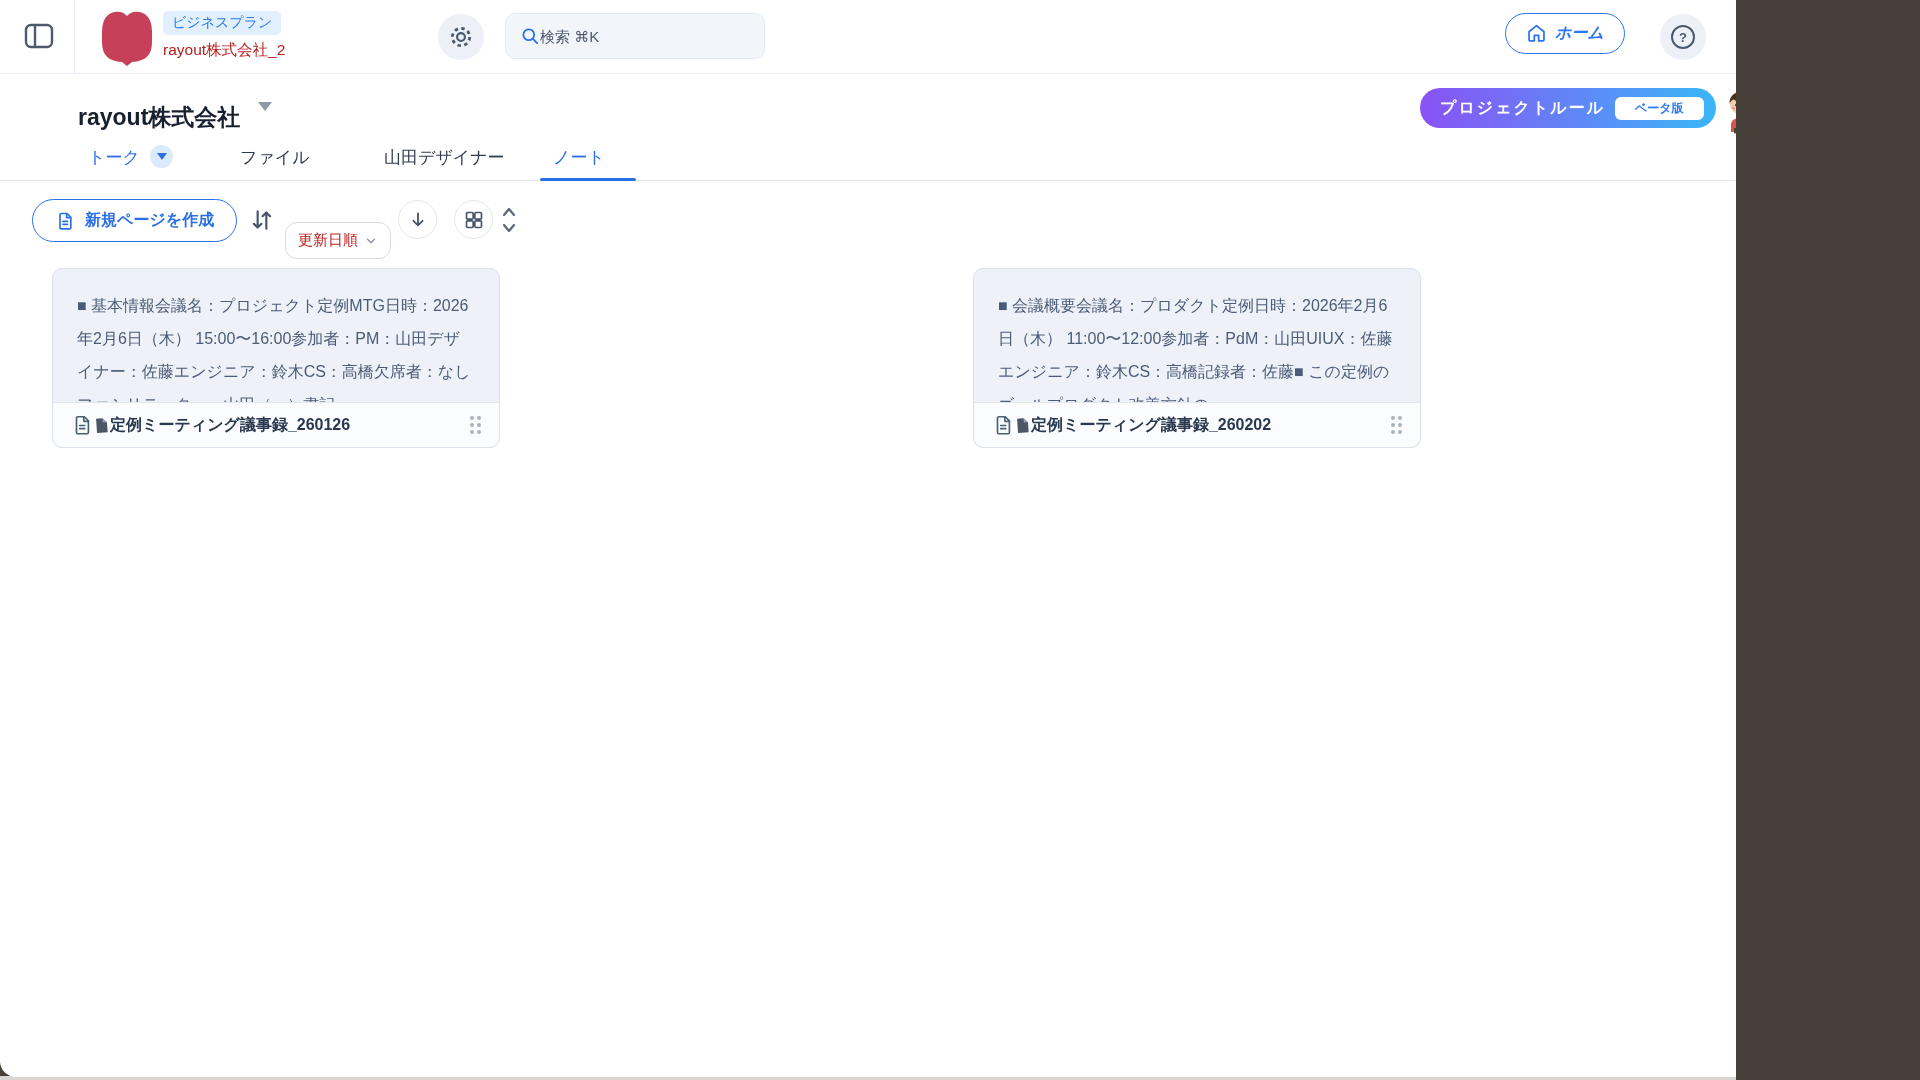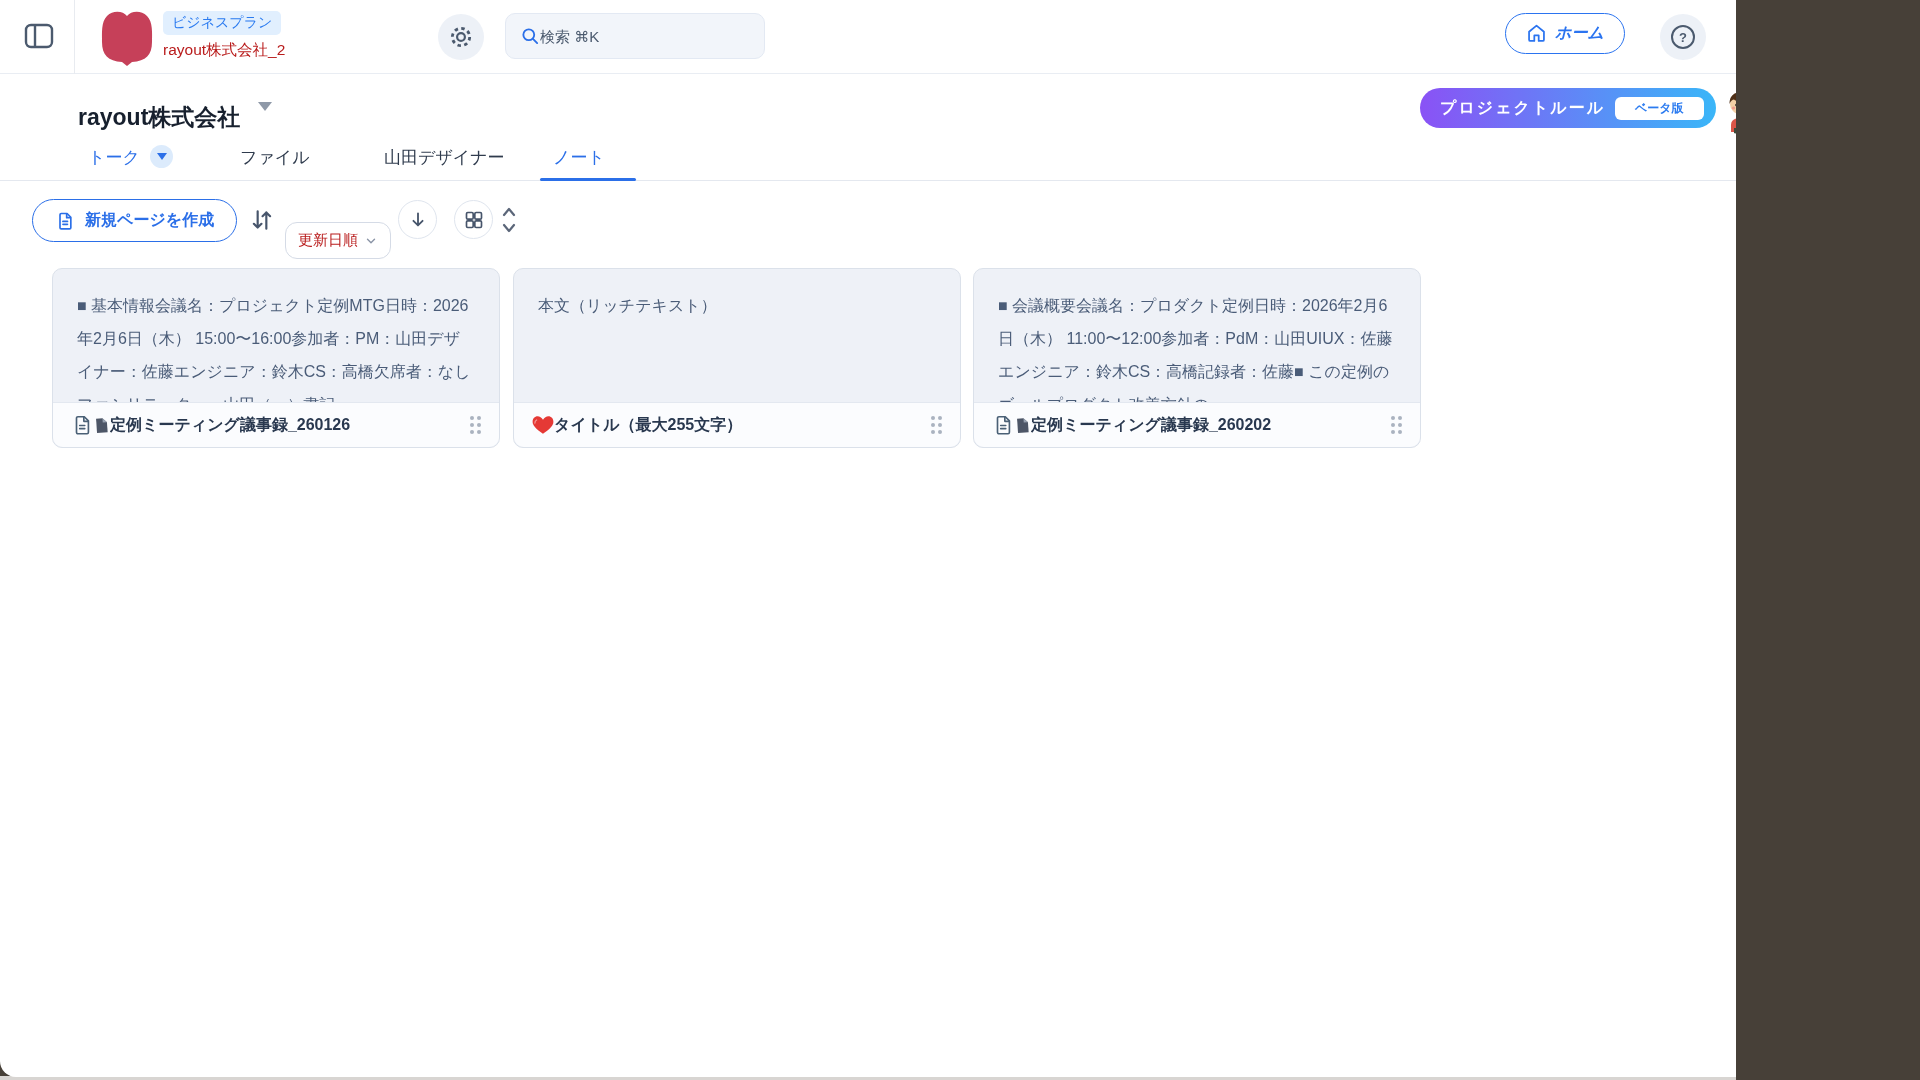--- a/index.html
+++ b/index.html
@@ -313,38 +313,20 @@
           <span></span>
             <span></span>
             <span></span>
             <span></span>
             <span></span>
             <span></span>
         </button>
       </div>
     </div>
 
-    <div class="card card-2">
-      <div class="card-body">本文（リッチテキスト）</div>
-      <div class="card-footer">
-        <svg width="22" height="20" viewBox="0 0 24 22">
-          <path d="M12 20.5 S2.5 14.5 0.9 9.5 C-0.4 5.2 2.4 1.5 6 1.5 c2.5 0 4.3 1.5 6 3.8 C13.7 3 15.5 1.5 18 1.5 c3.6 0 6.4 3.7 5.1 8 C21.5 14.5 12 20.5 12 20.5 Z" fill="#e53935"></path>
-          <path d="M5 5.5 c-1.2 0.6 -2 2 -1.9 3.4" fill="none" stroke="#f59a96" stroke-width="1.4" stroke-linecap="round"></path>
-        </svg>
-        <span class="card-title">タイトル（最大255文字）</span>
-        <button class="kebab">
-          <span></span>
-            <span></span>
-            <span></span>
-            <span></span>
-            <span></span>
-            <span></span>
-        </button>
-      </div>
-    </div>
 
     <div class="card card-3">
       <div class="card-body">■ 会議概要会議名：プロダクト定例日時：2026年2月6日（木） 11:00〜12:00参加者：PdM：山田UIUX：佐藤エンジニア：鈴木CS：高橋記録者：佐藤■ この定例のゴールプロダクト改善方針の...</div>
       <div class="card-footer">
         <svg width="22" height="22" viewBox="0 0 24 24">
           <path d="M7.5 3 h7 L19 7.5 V20 a1.5 1.5 0 0 1 -1.5 1.5 h-10 A1.5 1.5 0 0 1 6 20 V4.5 A1.5 1.5 0 0 1 7.5 3 Z" fill="none" stroke="#4a6076" stroke-width="1.8" stroke-linejoin="round"></path>
           <path d="M14 3 v5 h5" fill="none" stroke="#4a6076" stroke-width="1.8" stroke-linejoin="round"></path>
           <line x1="9.5" y1="12.5" x2="15" y2="12.5" stroke="#4a6076" stroke-width="1.8" stroke-linecap="round"></line>
           <line x1="9.5" y1="16" x2="15" y2="16" stroke="#4a6076" stroke-width="1.8" stroke-linecap="round"></line>
         </svg>

